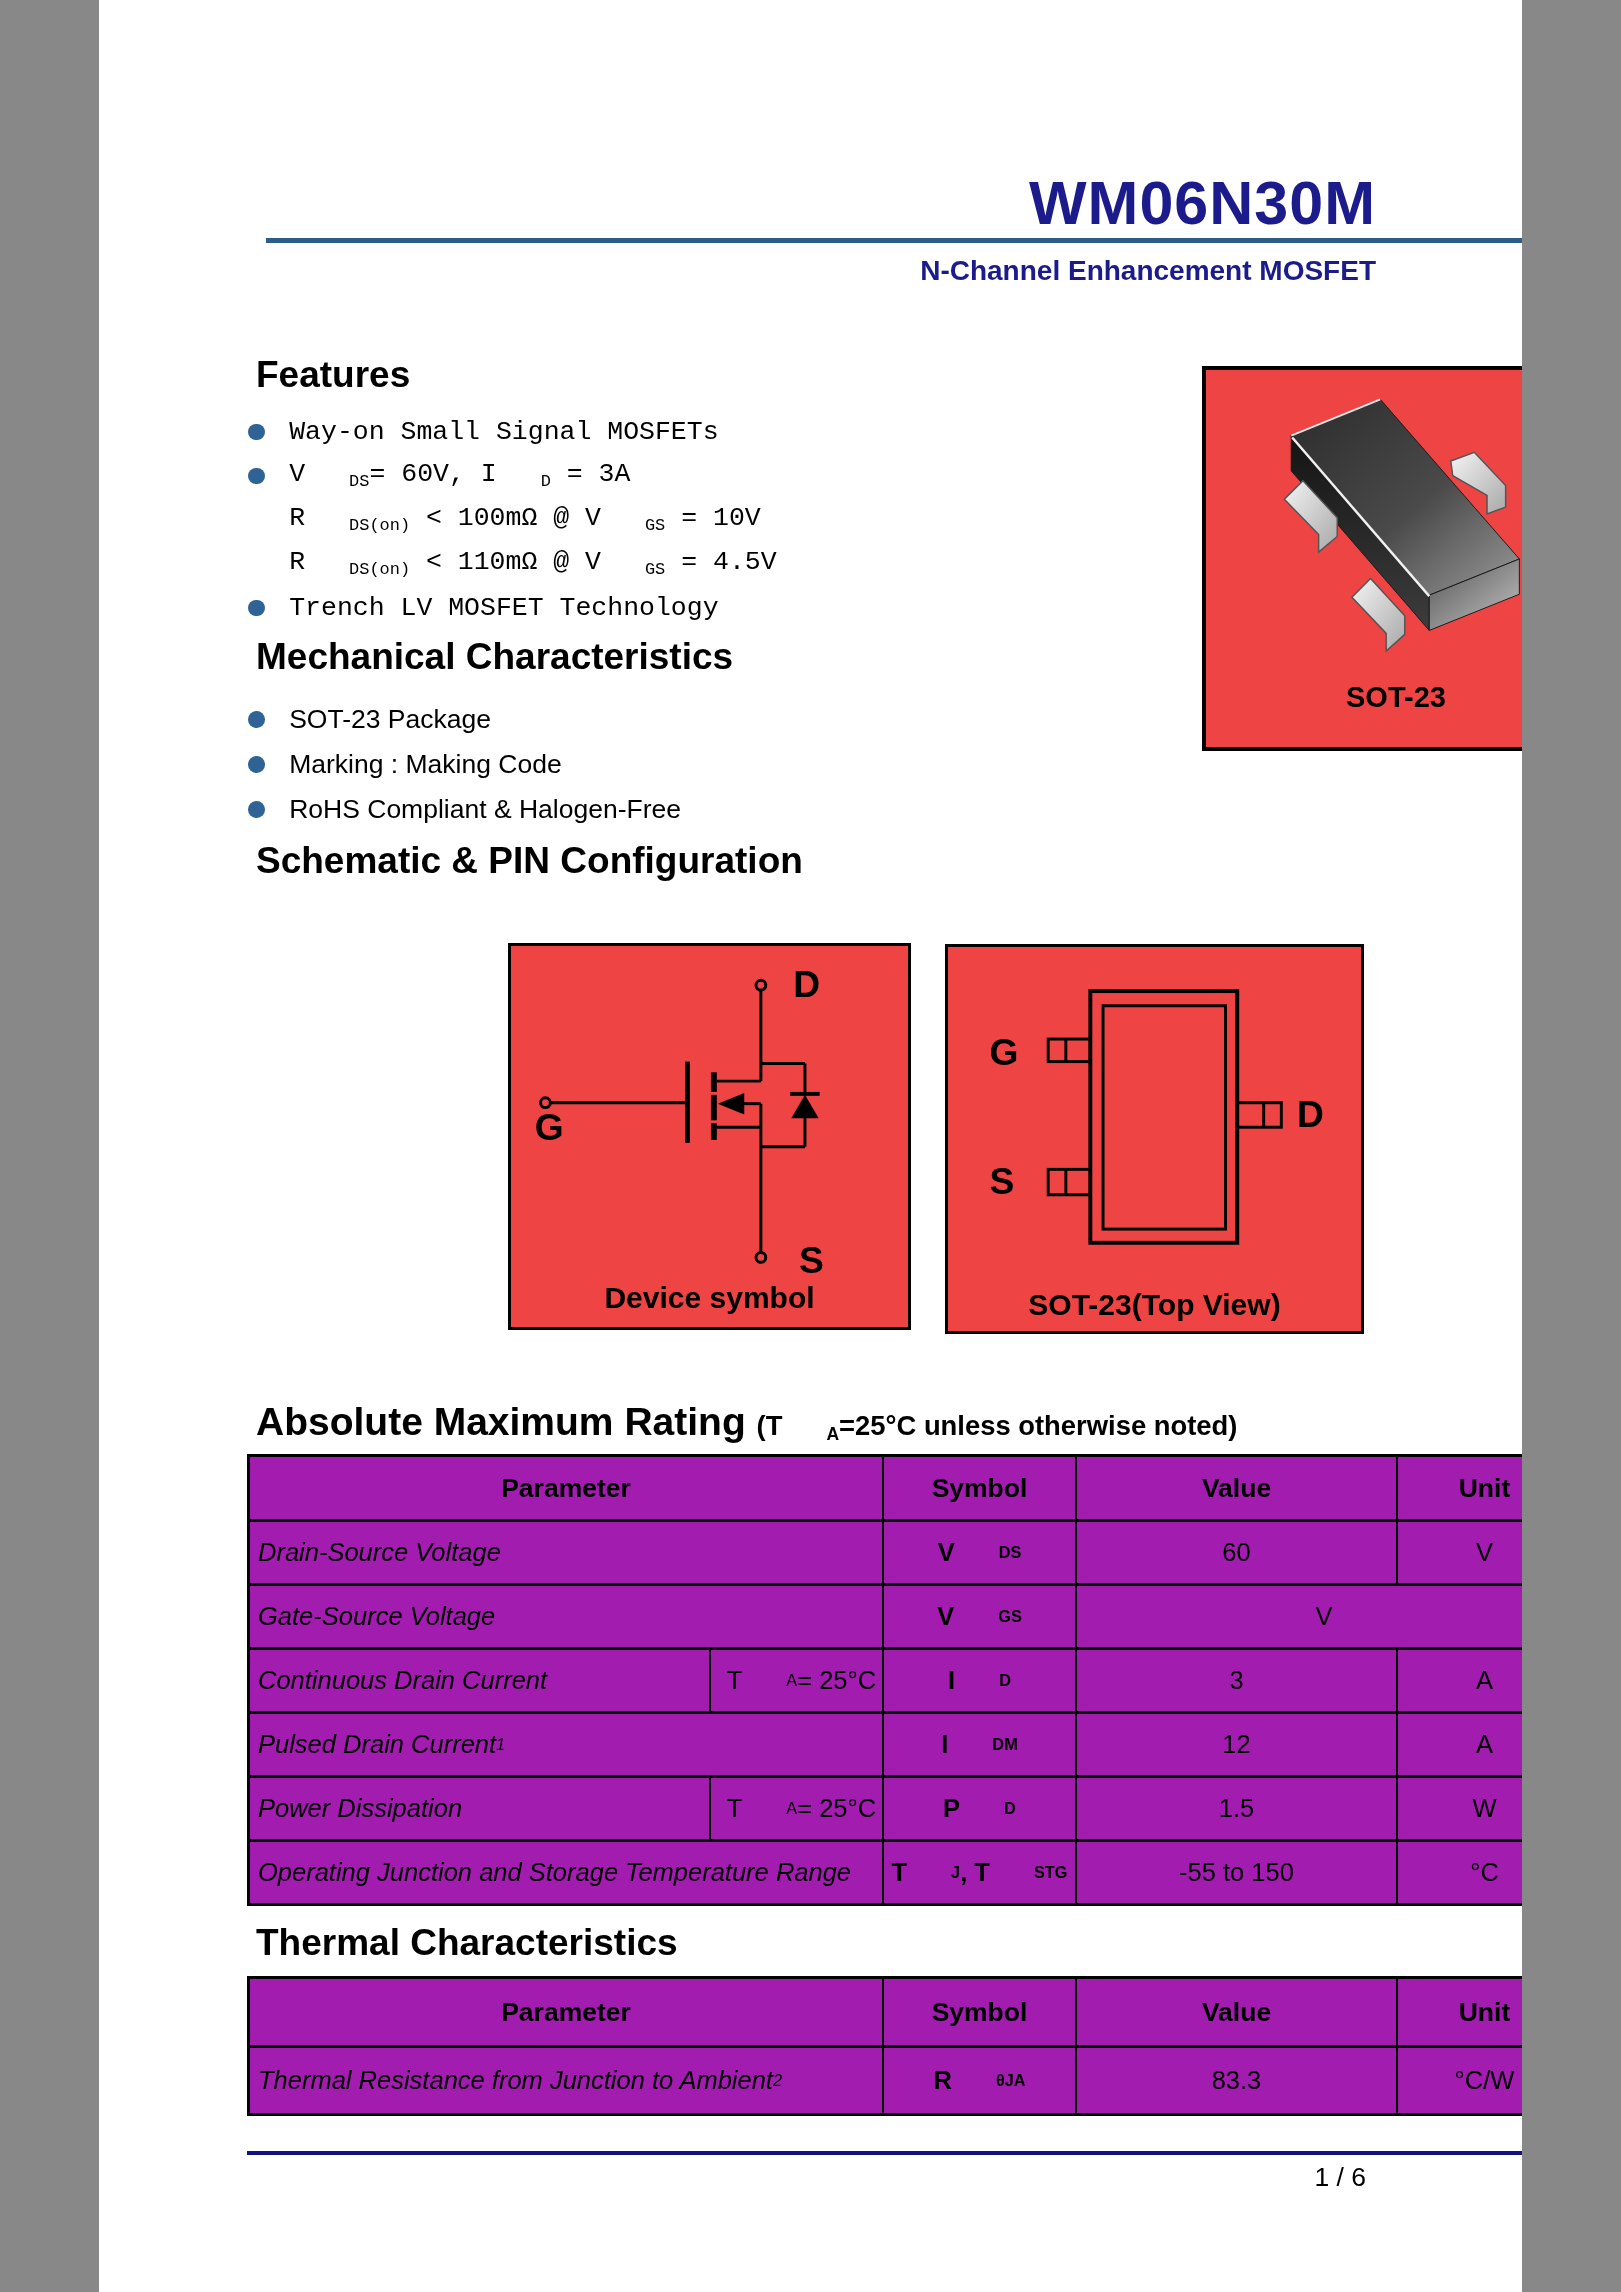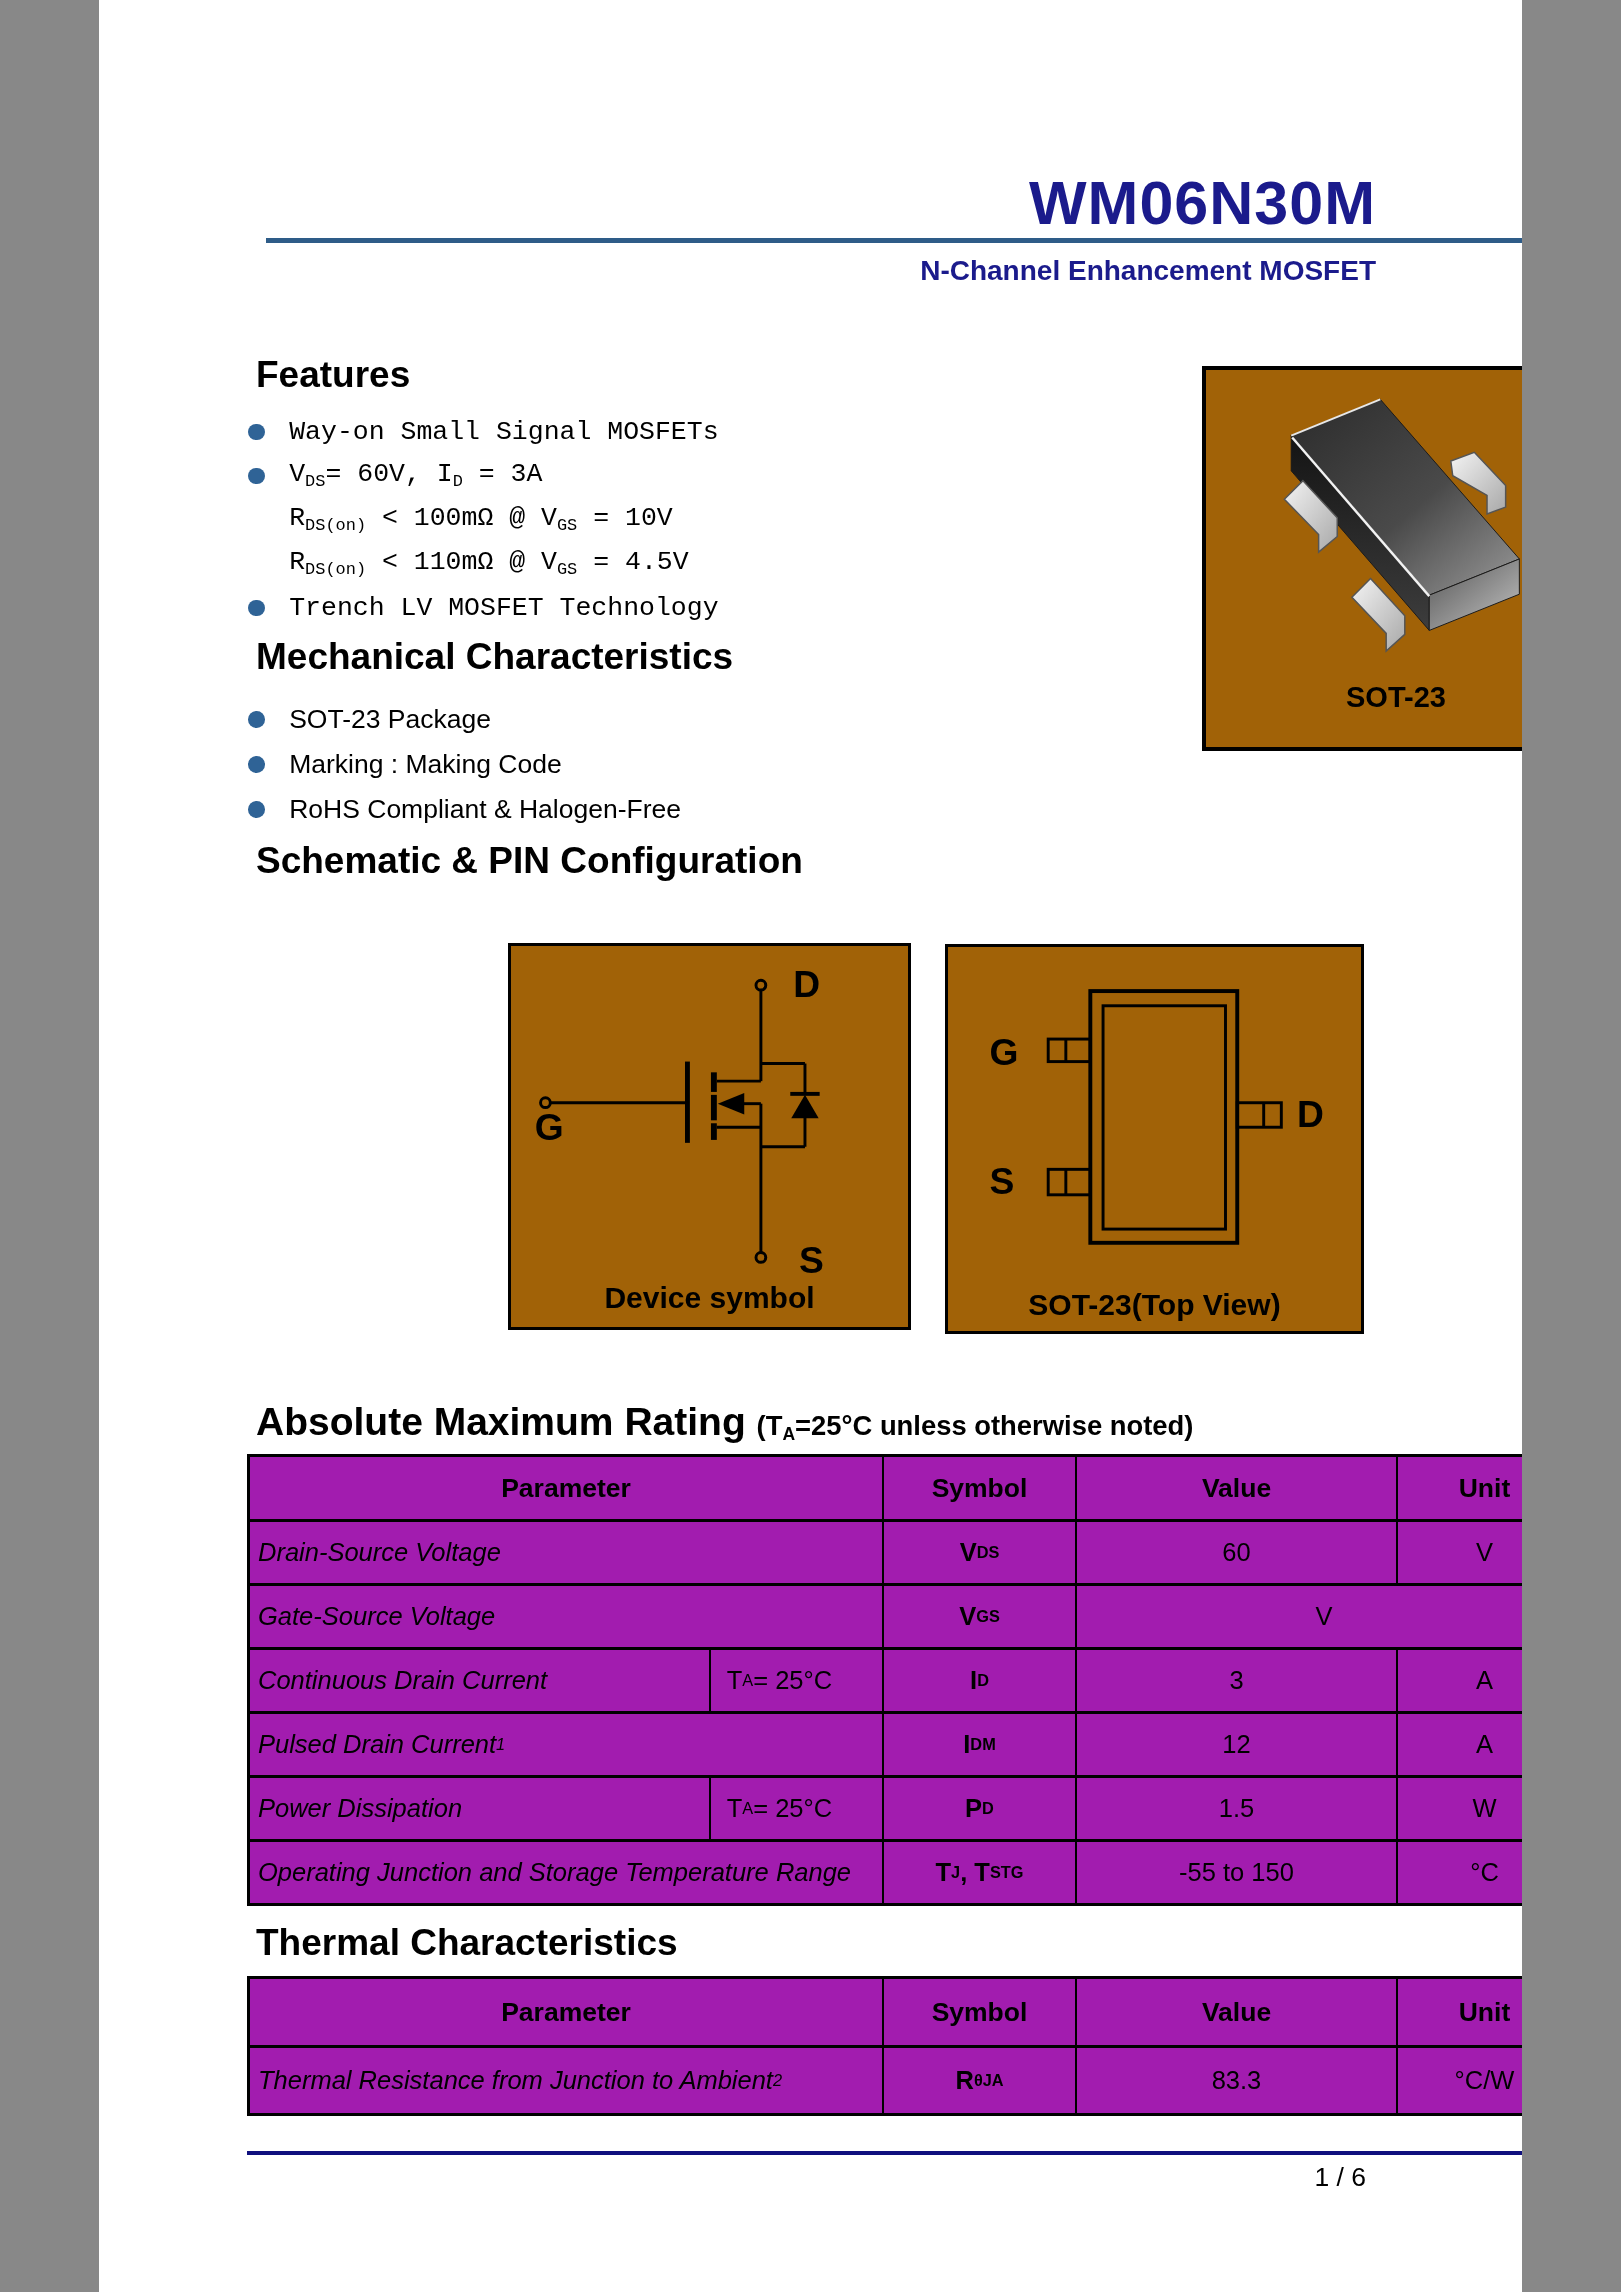--- a/index.html
+++ b/index.html
@@ -11,32 +11,32 @@
   .page{position:relative;width:1423px;height:2293px;background:#fff;margin:0 auto;overflow:hidden;color:var(--ink);}
 
   
   .title{position:absolute;top:173px;right:146px;font-size:61px;font-weight:bold;color:var(--navy);line-height:1;letter-spacing:1px;}
   .header-rule{position:absolute;top:238px;left:167px;width:1310px;height:4.9px;background:var(--rule);}
   .subtitle{position:absolute;top:257px;right:146px;font-size:28px;font-weight:bold;color:var(--navy);line-height:1;}
 
   
   .h2{position:absolute;left:157px;font-size:37px;font-weight:bold;line-height:1.1;color:#000;}
   .h2 .note{font-size:27.4px;}
-  .sub{font-size:0.64em;vertical-align:-0.28em;}
+  .sub{font-size:0.64em;vertical-align:-0.28em;margin-left:44px;}
   .sup{font-size:0.64em;vertical-align:0.5em;}
 
   
   .blist{position:absolute;left:149px;list-style:none;}
   .blist li{display:flex;align-items:center;height:44px;font-size:26.5px;}
   .mlist li{height:45px;}
   .bullet{flex:0 0 16.7px;width:16.7px;height:16.7px;border-radius:50%;background:var(--bullet);margin-right:24.5px;}
   .btext{white-space:nowrap;line-height:1;}
 
   
-  .figbox{position:absolute;background:#a16207;}
+  .figbox{position:absolute;background:#ef4444;}
   .pkgbox{left:1103px;top:366px;width:388px;height:385px;border:4.9px solid #000;}
   .devbox{left:409px;top:943px;width:403px;height:387px;border:3.9px solid #000;}
   .topbox{left:846px;top:944px;width:419px;height:390px;border:3.9px solid #000;}
   .figbox svg{position:absolute;left:0;top:0;}
   .figcap{position:absolute;left:0;width:100%;text-align:center;font-weight:bold;line-height:1;}
   .pkgcap{bottom:35px;font-size:29px;}
   .devcap{bottom:13.7px;font-size:30px;}
   .topcap{bottom:10.8px;font-size:30px;}
   .pinlabel{font-family:"Liberation Sans",sans-serif;font-size:38px;font-weight:bold;fill:#000;}
 

